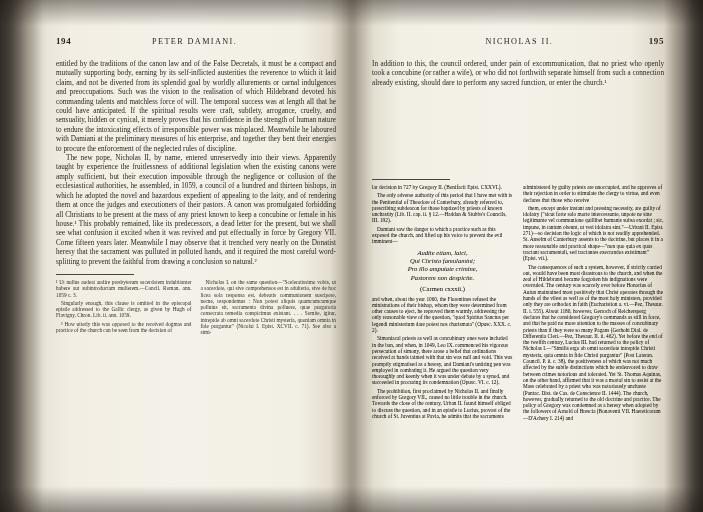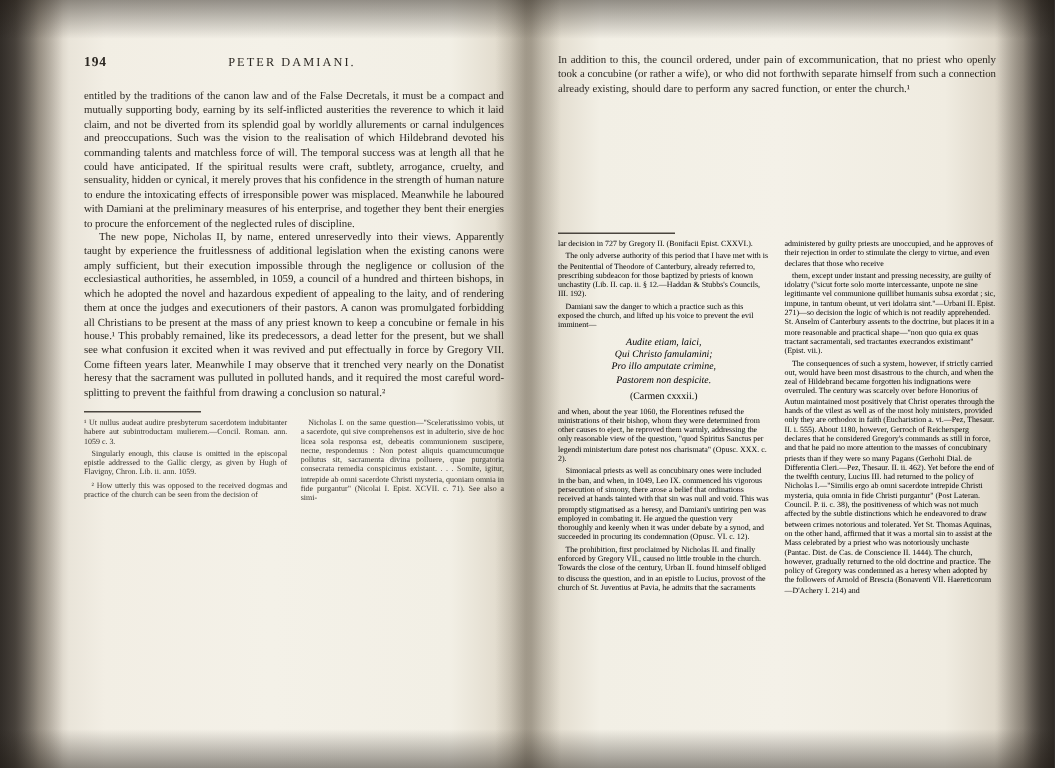--- a/index.html
+++ b/index.html
@@ -152,20 +152,25 @@
     <div class="rule"></div>
     <div class="notes">
       <p class="nind">¹ Ut nullus audeat audire presbyterum sacerdotem indubitanter habere aut subintroductam mulierem.—Concil. Roman. ann. 1059 c. 3.</p>
       <p>Singularly enough, this clause is omitted in the episcopal epistle addressed to the Gallic clergy, as given by Hugh of Flavigny, Chron. Lib. ii. ann. 1059.</p>
       <p>² How utterly this was opposed to the received dogmas and practice of the church can be seen from the decision of</p>
       <p>Nicholas I. on the same question—"Sceleratissimo vobis, ut a sacerdote, qui sive comprehensos est in adulterio, sive de hoc licea sola responsa est, debeatis communionem suscipere, necne, respondemus : Non potest aliquis quamcumcumque pollutus sit, sacramenta divina polluere, quae purgatoria consecrata remedia conspicimus existant. . . . Somite, igitur, intrepide ab omni sacerdote Christi mysteria, quoniam omnia in fide purgantur" (Nicolai I. Epist. XCVII. c. 71). See also a simi-</p>
     </div>
   </div>
 
   <div class="right-col">
+    <div class="head">
+      <span style="width:18px"></span>
+      <span class="runhead">NICHOLAS II.</span>
+      <span class="folio">195</span>
+    </div>
     <div class="body" style="height:112px;overflow:hidden">
       <p class="first">In addition to this, the council ordered, under pain of excommunication, that no priest who openly took a concubine (or rather a wife), or who did not forthwith separate himself from such a connection already existing, should dare to perform any sacred function, or enter the church.¹</p>
     </div>
     <div class="rule"></div>
     <div class="rnotes">
       <div style="column-count:2;column-gap:10px;">
         <p style="margin:0 0 2px 0;text-indent:0">lar decision in 727 by Gregory II. (Bonifacii Epist. CXXVI.).</p>
         <p style="margin:0 0 2px 0;text-indent:5px">The only adverse authority of this period that I have met with is the Penitential of Theodore of Canterbury, already referred to, prescribing subdeacon for those baptized by priests of known unchastity (Lib. II. cap. ii. § 12.—Haddan &amp; Stubbs's Councils, III. 192).</p>
         <p style="margin:0 0 2px 0;text-indent:5px">Damiani saw the danger to which a practice such as this exposed the church, and lifted up his voice to prevent the evil imminent—</p>
         <div class="verse">

